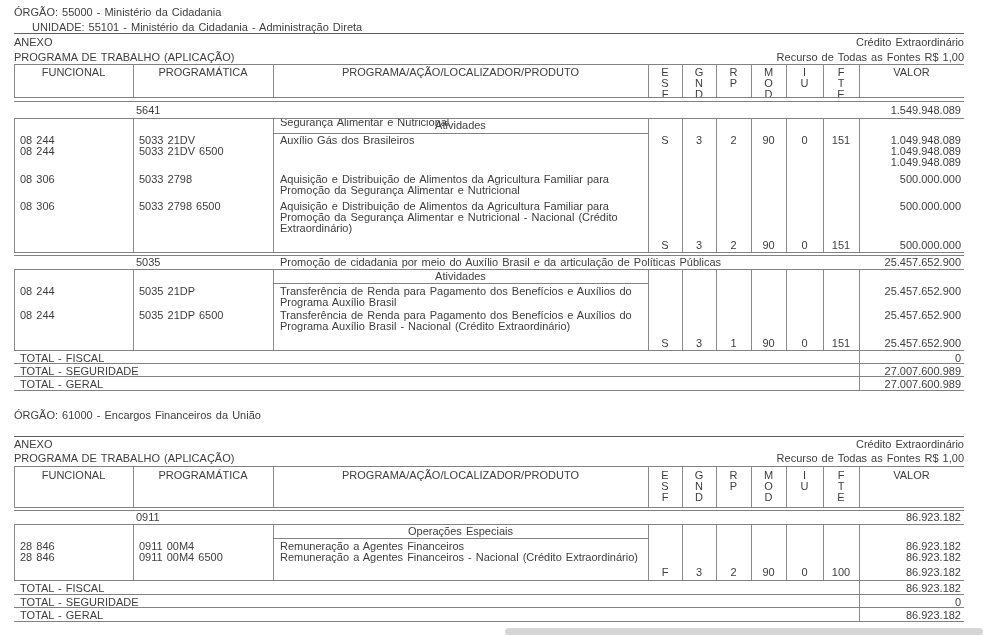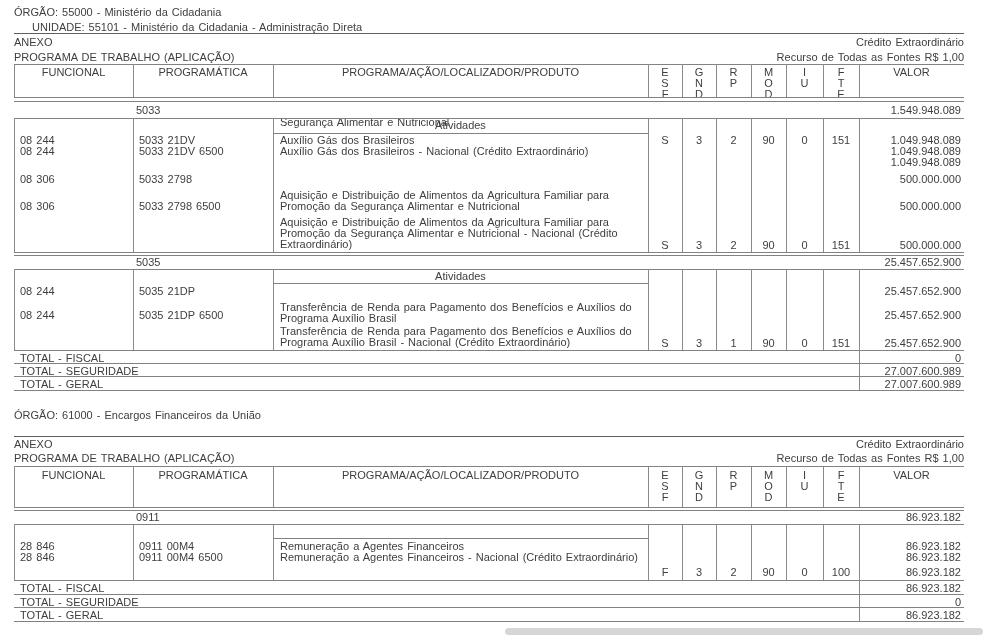--- a/index.html
+++ b/index.html
@@ -1,19 +1,19 @@
 <!DOCTYPE html>
 <html><head>
 <meta charset="utf-8">
 <style>
   html,body{margin:0;padding:0;background:#ffffff;width:986px;height:636px;overflow:hidden;}
   body{font-family:"Liberation Sans","DejaVu Sans",sans-serif;font-size:11px;line-height:11px;color:#3e3e3e;word-spacing:1px;}
   #doc{position:relative;width:986px;height:636px;background:#fff;}
   .t{position:absolute;white-space:nowrap;}
-  .w{position:absolute;white-space:normal;margin-top:16px;}
+  .w{position:absolute;white-space:normal;}
   .c{text-align:center;}
   .r{text-align:right;}
   .hl{position:absolute;height:1px;background:#828282;}
   .vl{position:absolute;width:1px;background:#8a8a8a;}
   .rule{background:#5f5f5f;}
   .sb{position:absolute;background:#d6d6d6;border-radius:4px;}
 </style>
 </head>
 <body>
 
@@ -54,21 +54,21 @@
   <div class="t c" style="left:751px;top:89px;width:35px;">D</div>
   <div class="t c" style="left:786px;top:67px;width:37px;">I</div>
   <div class="t c" style="left:786px;top:78px;width:37px;">U</div>
   <div class="t c" style="left:823px;top:67px;width:36px;">F</div>
   <div class="t c" style="left:823px;top:78px;width:36px;">T</div>
   <div class="t c" style="left:823px;top:89px;width:36px;">E</div>
   <div class="t c" style="left:859px;top:67px;width:105px;">VALOR</div>
   <div class="hl" style="left:14px;top:97px;width:950px;"></div>
 
   <div class="hl" style="left:14px;top:101px;width:950px;"></div>
-  <div class="t" style="left:136px;top:105px;">5033</div>
+  <div class="t" style="left:136px;top:105px;">5641</div>
   <div class="t" style="left:280px;top:105px;margin-top:12px;">Segurança Alimentar e Nutricional</div>
   <div class="t r" style="left:862px;top:105px;width:99px;">1.549.948.089</div>
   <div class="hl" style="left:14px;top:118px;width:950px;"></div>
 
   <div class="vl" style="left:14px;top:118px;height:134px;"></div>
   <div class="vl" style="left:133px;top:118px;height:134px;"></div>
   <div class="vl" style="left:273px;top:118px;height:134px;"></div>
   <div class="vl" style="left:648px;top:118px;height:134px;"></div>
   <div class="vl" style="left:682px;top:118px;height:134px;"></div>
   <div class="vl" style="left:716px;top:118px;height:134px;"></div>
@@ -85,21 +85,20 @@
   <div class="t c" style="left:648px;top:135px;width:34px;">S</div>
   <div class="t c" style="left:682px;top:135px;width:34px;">3</div>
   <div class="t c" style="left:716px;top:135px;width:35px;">2</div>
   <div class="t c" style="left:751px;top:135px;width:35px;">90</div>
   <div class="t c" style="left:786px;top:135px;width:37px;">0</div>
   <div class="t c" style="left:823px;top:135px;width:36px;">151</div>
   <div class="t r" style="left:862px;top:135px;width:99px;">1.049.948.089</div>
 
   <div class="t" style="left:20px;top:146px;">08 244</div>
   <div class="t" style="left:139px;top:146px;">5033 21DV 6500</div>
-  <div class="t" style="left:280px;top:146px;">Auxílio Gás dos Brasileiros - Nacional (Crédito Extraordinário)</div>
   <div class="t r" style="left:862px;top:146px;width:99px;">1.049.948.089</div>
   <div class="t r" style="left:862px;top:157px;width:99px;">1.049.948.089</div>
 
   <div class="t" style="left:20px;top:174px;">08 306</div>
   <div class="t" style="left:139px;top:174px;">5033 2798</div>
   <div class="w" style="left:280px;top:174px;width:368px;">Aquisição e Distribuição de Alimentos da Agricultura Familiar para Promoção da Segurança Alimentar e Nutricional</div>
   <div class="t r" style="left:862px;top:174px;width:99px;">500.000.000</div>
 
   <div class="t" style="left:20px;top:201px;">08 306</div>
   <div class="t" style="left:139px;top:201px;">5033 2798 6500</div>
@@ -110,20 +109,21 @@
   <div class="t c" style="left:682px;top:240px;width:34px;">3</div>
   <div class="t c" style="left:716px;top:240px;width:35px;">2</div>
   <div class="t c" style="left:751px;top:240px;width:35px;">90</div>
   <div class="t c" style="left:786px;top:240px;width:37px;">0</div>
   <div class="t c" style="left:823px;top:240px;width:36px;">151</div>
   <div class="t r" style="left:862px;top:240px;width:99px;">500.000.000</div>
   <div class="hl" style="left:14px;top:252px;width:950px;"></div>
 
   <div class="hl" style="left:14px;top:255px;width:950px;"></div>
   <div class="t" style="left:136px;top:257px;">5035</div>
+  <div class="t" style="left:280px;top:257px;">Promoção de cidadania por meio do Auxílio Brasil e da articulação de Políticas Públicas</div>
   <div class="t r" style="left:862px;top:257px;width:99px;">25.457.652.900</div>
   <div class="hl" style="left:14px;top:269px;width:950px;"></div>
 
   <div class="vl" style="left:14px;top:269px;height:81px;"></div>
   <div class="vl" style="left:133px;top:269px;height:81px;"></div>
   <div class="vl" style="left:273px;top:269px;height:81px;"></div>
   <div class="vl" style="left:648px;top:269px;height:81px;"></div>
   <div class="vl" style="left:682px;top:269px;height:81px;"></div>
   <div class="vl" style="left:716px;top:269px;height:81px;"></div>
   <div class="vl" style="left:751px;top:269px;height:81px;"></div>
@@ -211,20 +211,21 @@
   <div class="vl" style="left:14px;top:524px;height:56px;"></div>
   <div class="vl" style="left:133px;top:524px;height:56px;"></div>
   <div class="vl" style="left:273px;top:524px;height:56px;"></div>
   <div class="vl" style="left:648px;top:524px;height:56px;"></div>
   <div class="vl" style="left:682px;top:524px;height:56px;"></div>
   <div class="vl" style="left:716px;top:524px;height:56px;"></div>
   <div class="vl" style="left:751px;top:524px;height:56px;"></div>
   <div class="vl" style="left:786px;top:524px;height:56px;"></div>
   <div class="vl" style="left:823px;top:524px;height:56px;"></div>
   <div class="vl" style="left:859px;top:524px;height:56px;"></div>
+  <div class="t c" style="left:273px;top:526px;width:375px;">Operações Especiais</div>
   <div class="hl" style="left:273px;top:538px;width:375px;"></div>
 
   <div class="t" style="left:20px;top:541px;">28 846</div>
   <div class="t" style="left:139px;top:541px;">0911 00M4</div>
   <div class="t" style="left:280px;top:541px;">Remuneração a Agentes Financeiros</div>
   <div class="t r" style="left:862px;top:541px;width:99px;">86.923.182</div>
 
   <div class="t" style="left:20px;top:552px;">28 846</div>
   <div class="t" style="left:139px;top:552px;">0911 00M4 6500</div>
   <div class="t" style="left:280px;top:552px;">Remuneração a Agentes Financeiros - Nacional (Crédito Extraordinário)</div>

